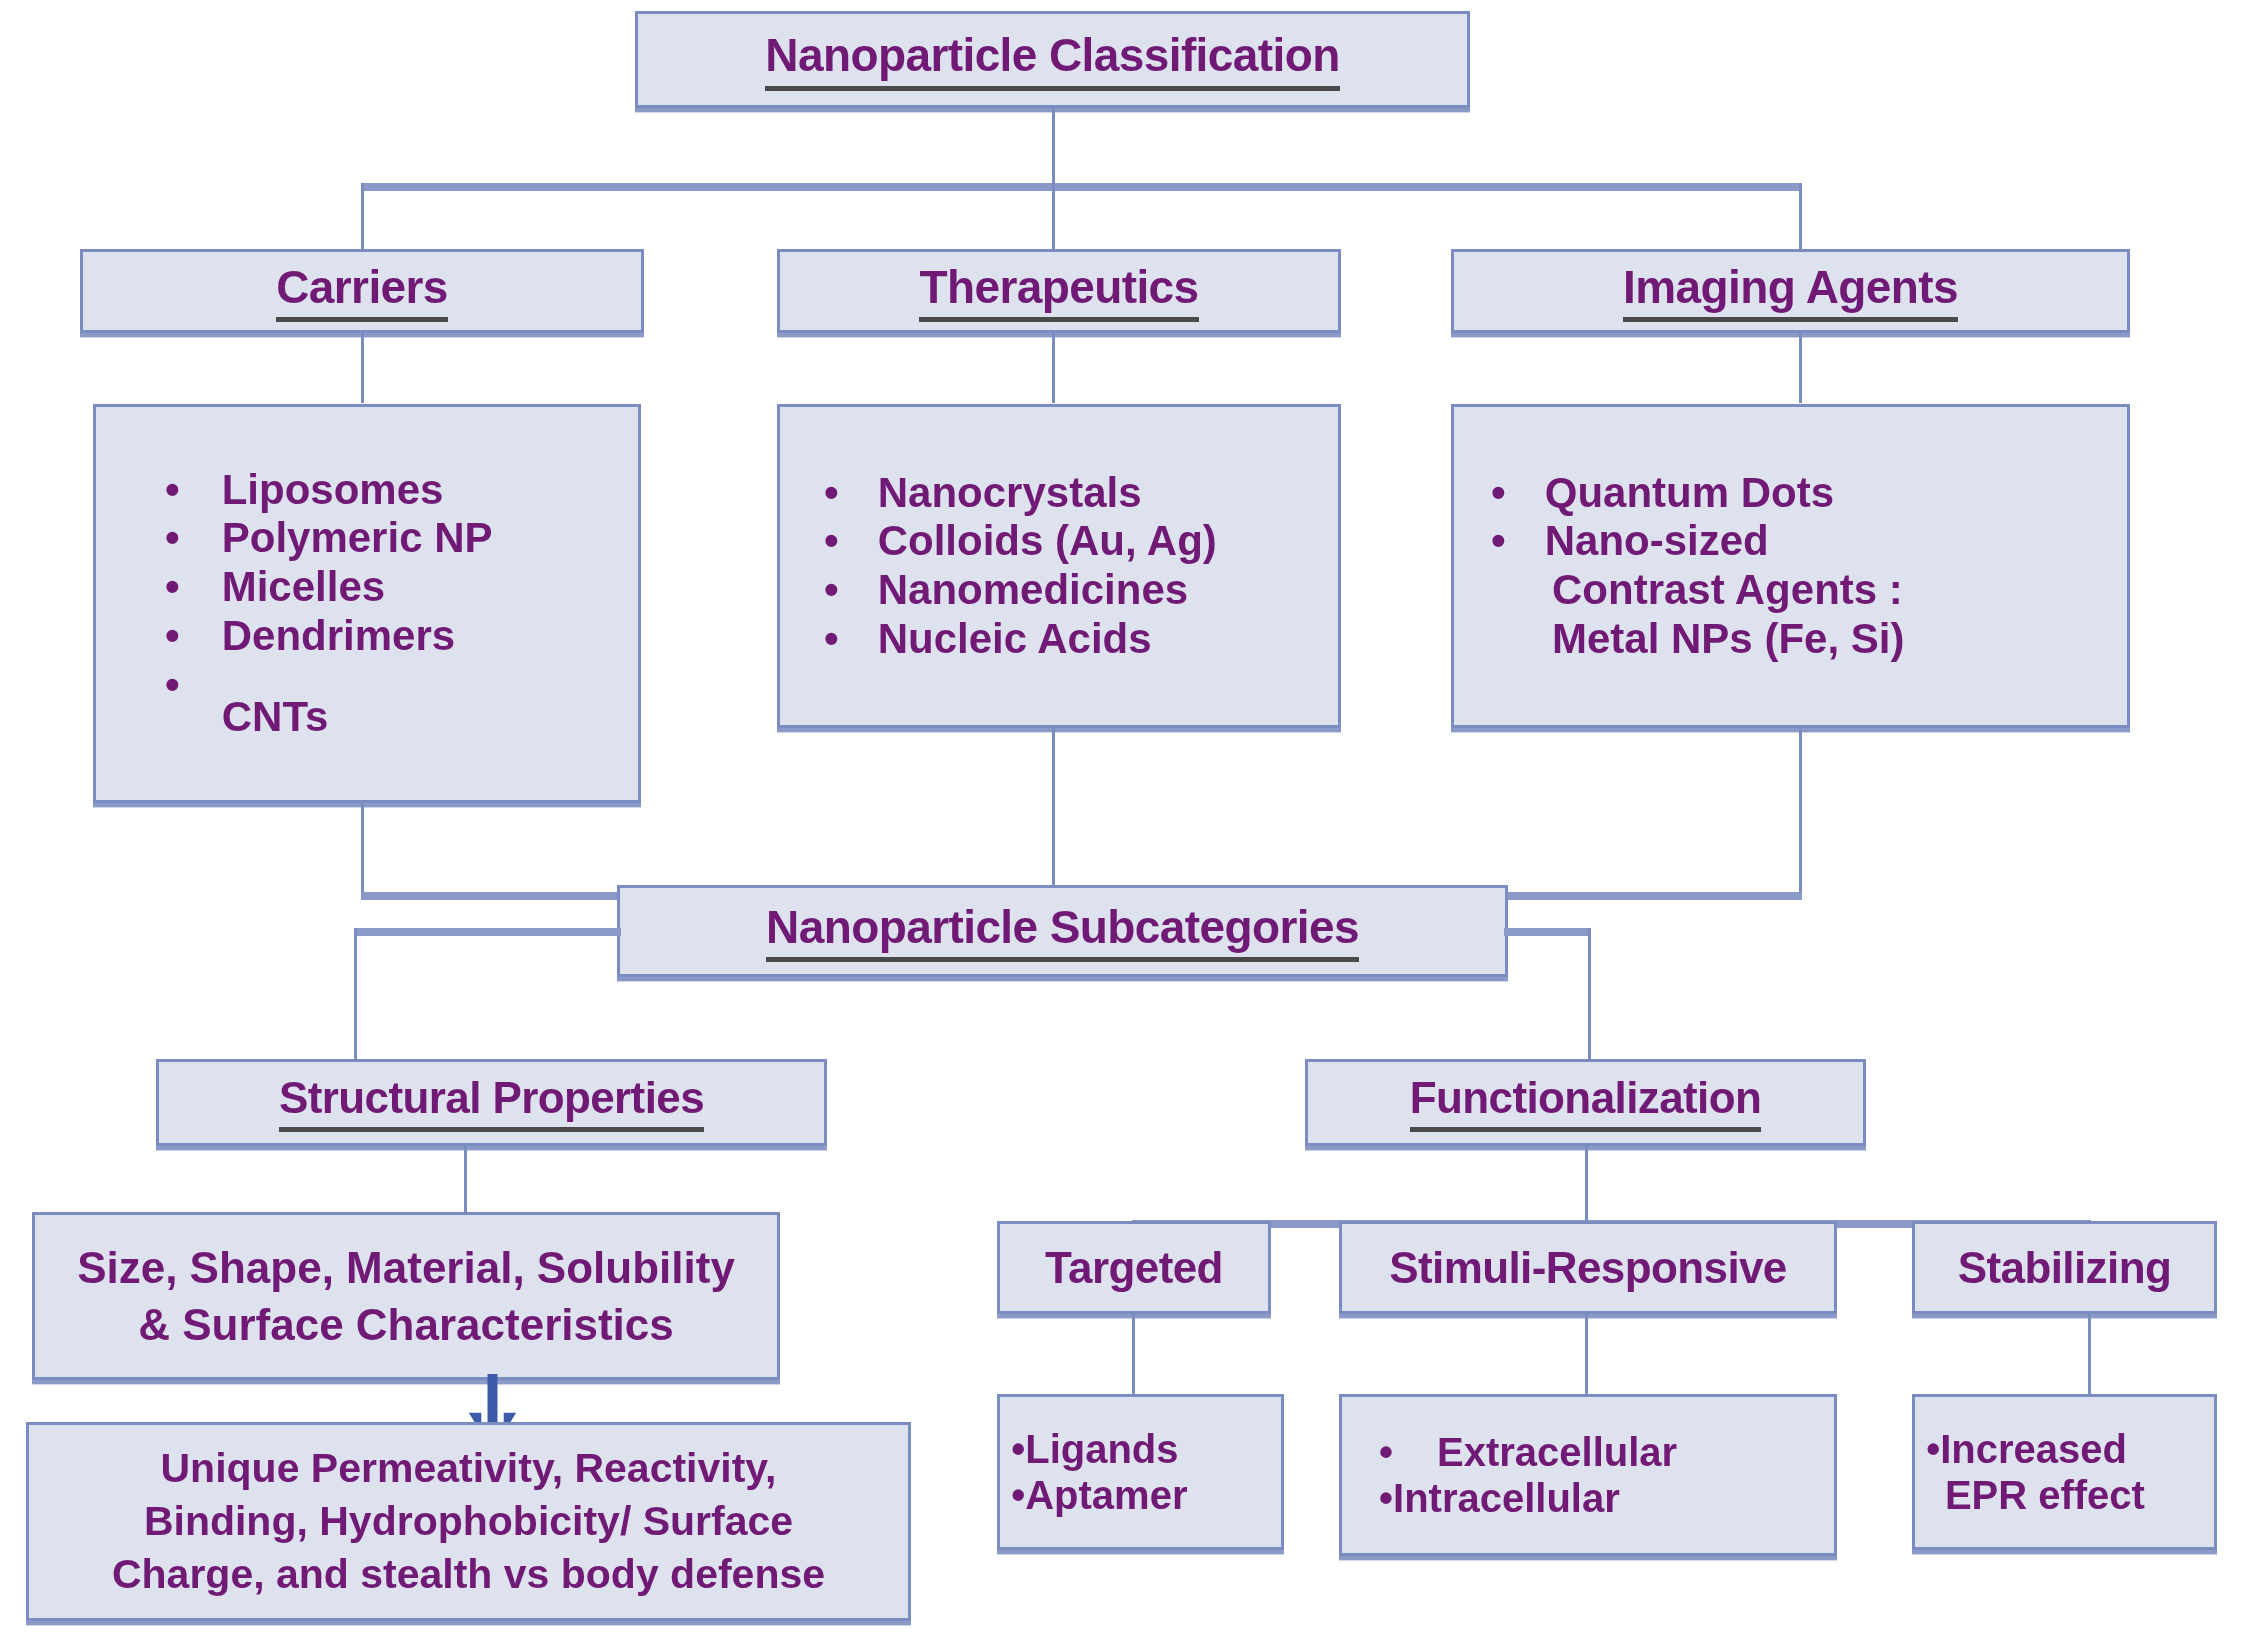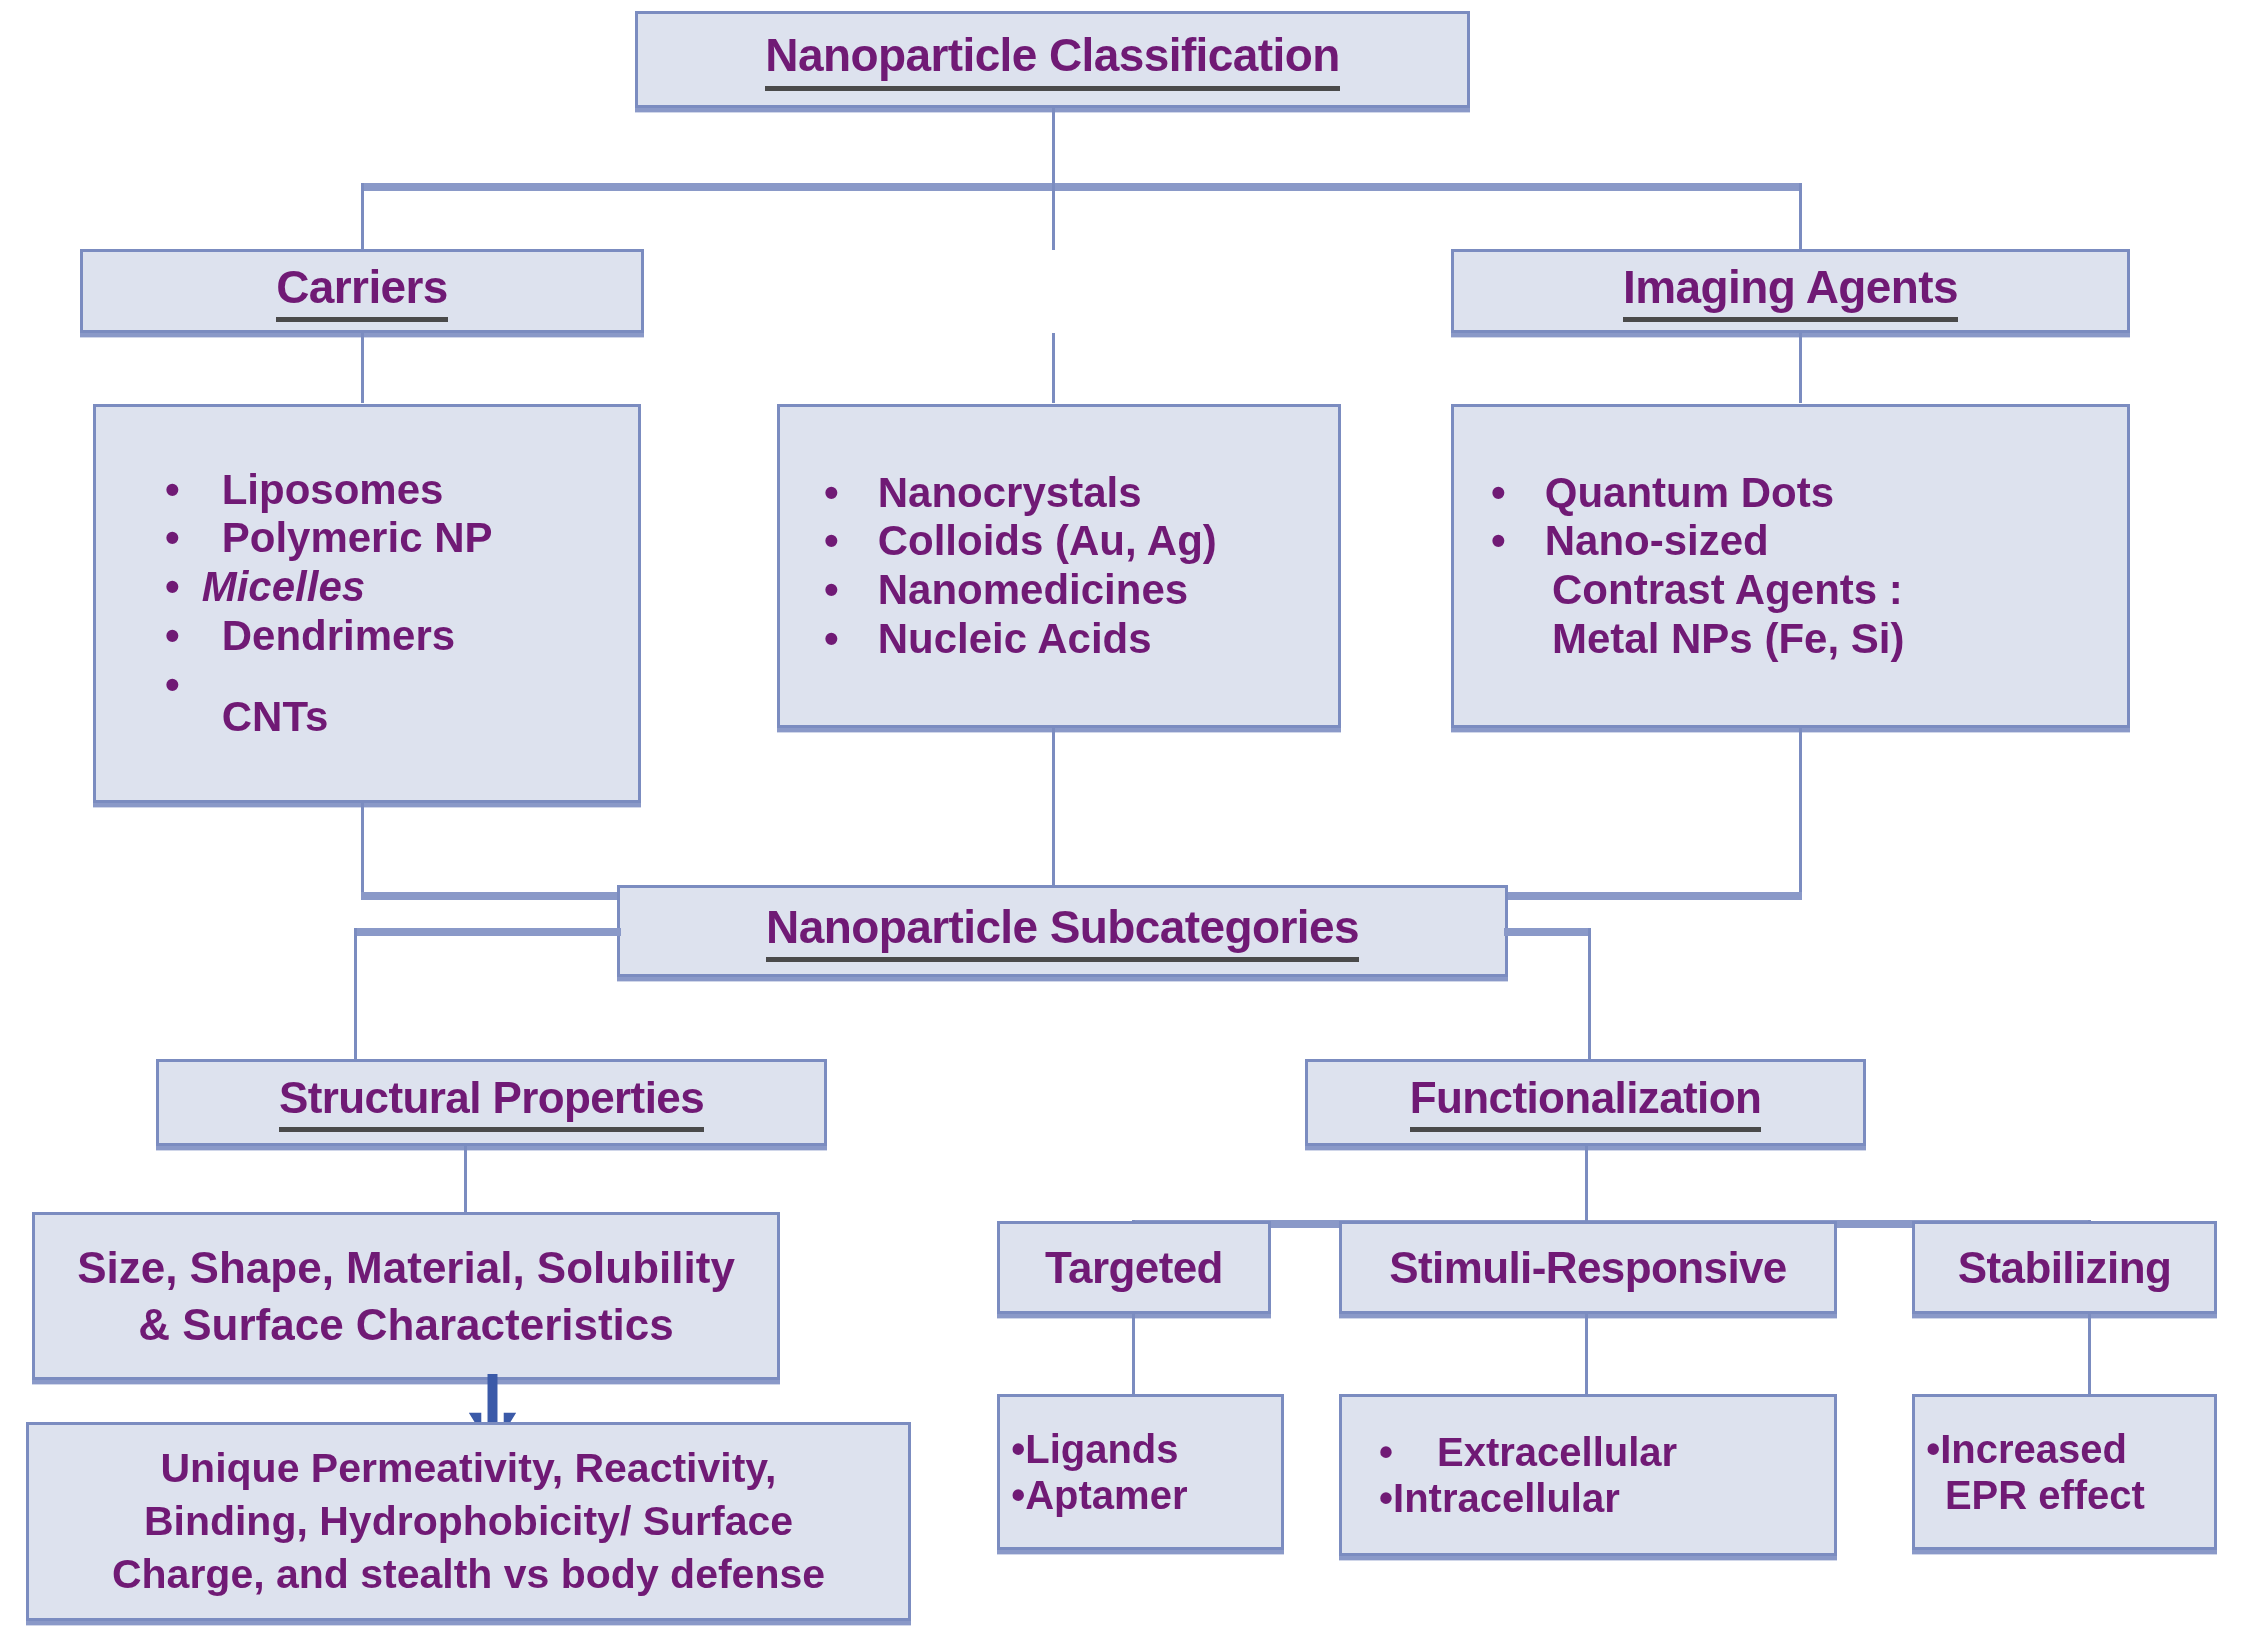--- a/index.html
+++ b/index.html
@@ -52,40 +52,43 @@
 
   <div class="ln vl" style="left:1052px;top:108px;height:78px;"></div>
   <div class="thickbar" style="left:363px;top:183px;width:1439px;"></div>
   <div class="ln vl" style="left:361px;top:183px;height:67px;"></div>
   <div class="ln vl" style="left:1052px;top:183px;height:67px;"></div>
   <div class="ln vl" style="left:1799px;top:183px;height:67px;"></div>
 
   <div class="box hdr" style="left:80px;top:249px;width:564px;height:84px;">
     <span class="u">Carriers</span>
   </div>
+  <div class="box hdr" style="left:777px;top:249px;width:564px;height:84px;">
+    <span class="u">Therapeutics</span>
+  </div>
   <div class="box hdr" style="left:1451px;top:249px;width:679px;height:84px;">
     <span class="u">Imaging Agents</span>
   </div>
 
   <div class="ln vl" style="left:361px;top:333px;height:70px;"></div>
   <div class="ln vl" style="left:1052px;top:333px;height:70px;"></div>
   <div class="ln vl" style="left:1799px;top:333px;height:70px;"></div>
 
   <div class="box listbox" style="left:93px;top:404px;width:548px;height:399px;">
     <div class="li" style="padding-left:69px;">
       <span class="bt">•</span>
       <span class="tx" style="margin-left:42px;">Liposomes</span>
     </div>
     <div class="li" style="padding-left:69px;">
       <span class="bt">•</span>
       <span class="tx" style="margin-left:42px;">Polymeric NP</span>
     </div>
     <div class="li" style="padding-left:69px;">
       <span class="bt">•</span>
-      <span class="tx" style="margin-left:22px;font-style:italic;">Micelles</span>
+      <span class="tx" style="margin-left:42px;">Micelles</span>
     </div>
     <div class="li" style="padding-left:69px;">
       <span class="bt">•</span>
       <span class="tx" style="margin-left:42px;">Dendrimers</span>
     </div>
     <div class="li" style="padding-left:69px;">
       <span class="bt">•</span>
       <span class="tx" style="margin-left:42px;margin-top:32px;">CNTs</span>
     </div>
   </div>

